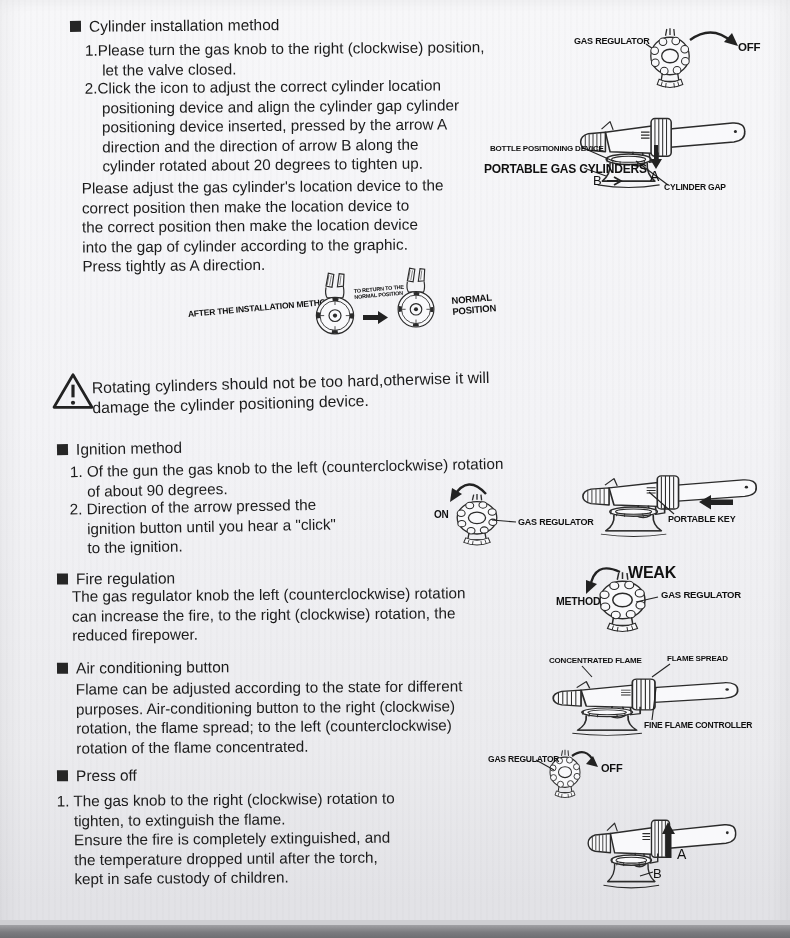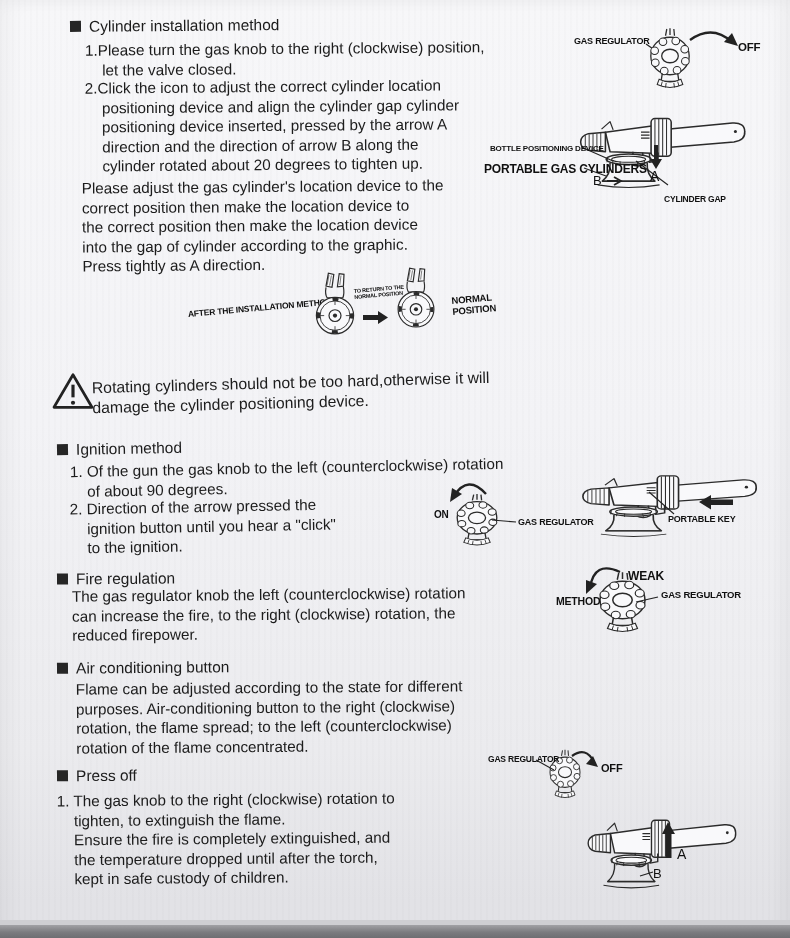--- a/index.html
+++ b/index.html
@@ -130,21 +130,21 @@
       <line x1="108" y1="47" x2="133" y2="58" stroke="#222" stroke-width="1.1"></line>
       <line x1="104" y1="65" x2="126" y2="73" stroke="#222" stroke-width="1.1"></line>
       <line x1="188" y1="82" x2="156" y2="58" stroke="#222" stroke-width="1.1"></line>
       <path d="M127 78 H138 M134 74 L141 78 L134 82" fill="none" stroke="#222" stroke-width="1.8"></path>
       <path d="M174 42 H178 V56 H182 L176 66 L170 56 H174 Z" fill="#222"></path>
     </svg>
     <div class="abs dl" style="left:10px;top:41px;font-size:8px">BOTTLE POSITIONING DEVICE</div>
     <div class="abs dl" style="left:4px;top:60px;font-size:12px">PORTABLE GAS CYLINDERS</div>
     <div class="abs" style="left:113px;top:70px;font-size:13px;color:#111">B</div>
     <div class="abs" style="left:170px;top:65px;font-size:14px;color:#111">A</div>
-    <div class="abs dl" style="left:184px;top:92px;font-size:8.5px">CYLINDER GAP</div>
+    <div class="abs dl" style="left:184px;top:80px;font-size:8.5px">CYLINDER GAP</div>
   </div>
 
   <div class="diag" style="left:186px;top:264px;width:335px;height:90px">
     <div class="abs dl r-5" style="left:2px;top:46px;font-size:8.5px">AFTER THE INSTALLATION METHOD</div>
     <svg class="abs" style="left:122px;top:8px" width="54" height="66">
         <use href="#sym-knob-bottom" width="54" height="66"></use>
       </svg>
     <div class="abs dl r-5" style="left:168px;top:24px;font-size:5.5px">TO RETURN TO THE
 NORMAL POSITION</div>
     <svg class="abs" style="left:177px;top:46px" width="28" height="16">
@@ -203,34 +203,47 @@
 
   <div class="diag" style="left:548px;top:558px;width:242px;height:92px">
     <svg class="abs" style="left:37px;top:12px" width="75" height="72">
         <use href="#sym-knob-top" width="75" height="72"></use>
       </svg>
     <svg class="ov">
       <path d="M72 14 Q46 2 42 30" fill="none" stroke="#222" stroke-width="2.4"></path>
       <path d="M38 36 L38 22 L49 26 Z" fill="#222"></path>
       <line x1="88" y1="44" x2="110" y2="39" stroke="#222" stroke-width="1.2"></line>
     </svg>
-    <div class="abs dl" style="left:80px;top:12px;font-size:12px">WEAK</div>
+    <div class="abs dl" style="left:80px;top:6px;font-size:16px">WEAK</div>
     <div class="abs dl" style="left:8px;top:37px;font-size:10.5px">METHOD</div>
     <div class="abs dl" style="left:113px;top:32px;font-size:9.5px">GAS REGULATOR</div>
   </div>
 
   <div class="abs sec r-05" style="left:57px;top:659px">
     <span class="sq"></span>
     <span>Air conditioning button</span>
   </div>
   <div class="abs txt r-05" style="left:76px;top:678px">Flame can be adjusted according to the state for different
 purposes. Air-conditioning button to the right (clockwise)
 rotation, the flame spread; to the left (counterclockwise)
 rotation of the flame concentrated.</div>
 
+  <div class="diag" style="left:540px;top:650px;width:250px;height:100px">
+    <svg class="abs" style="left:8px;top:18px" width="200" height="80">
+        <use href="#sym-torch" width="200" height="80"></use>
+      </svg>
+    <svg class="ov">
+      <line x1="42" y1="16" x2="52" y2="27" stroke="#222" stroke-width="1.1"></line>
+      <line x1="130" y1="14" x2="112" y2="27" stroke="#222" stroke-width="1.1"></line>
+      <line x1="116" y1="38" x2="112" y2="70" stroke="#222" stroke-width="1.1"></line>
+    </svg>
+    <div class="abs dl" style="left:9px;top:6px;font-size:8px">CONCENTRATED FLAME</div>
+    <div class="abs dl" style="left:127px;top:4px;font-size:8px">FLAME SPREAD</div>
+    <div class="abs dl" style="left:104px;top:71px;font-size:8.5px">FINE FLAME CONTROLLER</div>
+  </div>
 
   <div class="abs sec r-05" style="left:57px;top:767px">
     <span class="sq"></span>
     <span>Press off</span>
   </div>
   <div class="abs txt hang r-05" style="left:57px;top:790px">1. The gas knob to the right (clockwise) rotation to
 tighten, to extinguish the flame.
 Ensure the fire is completely extinguished, and
 the temperature dropped until after the torch,
 kept in safe custody of  children.</div>

